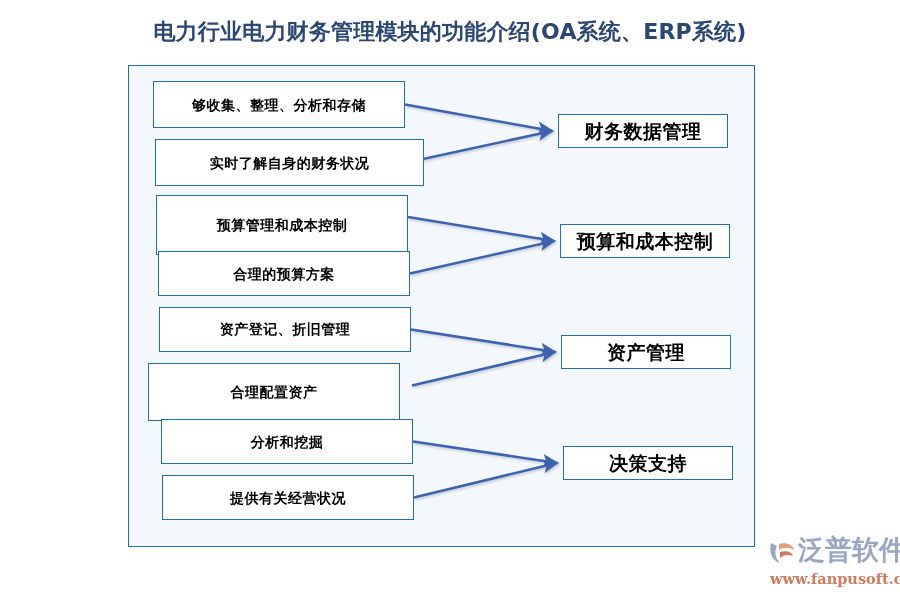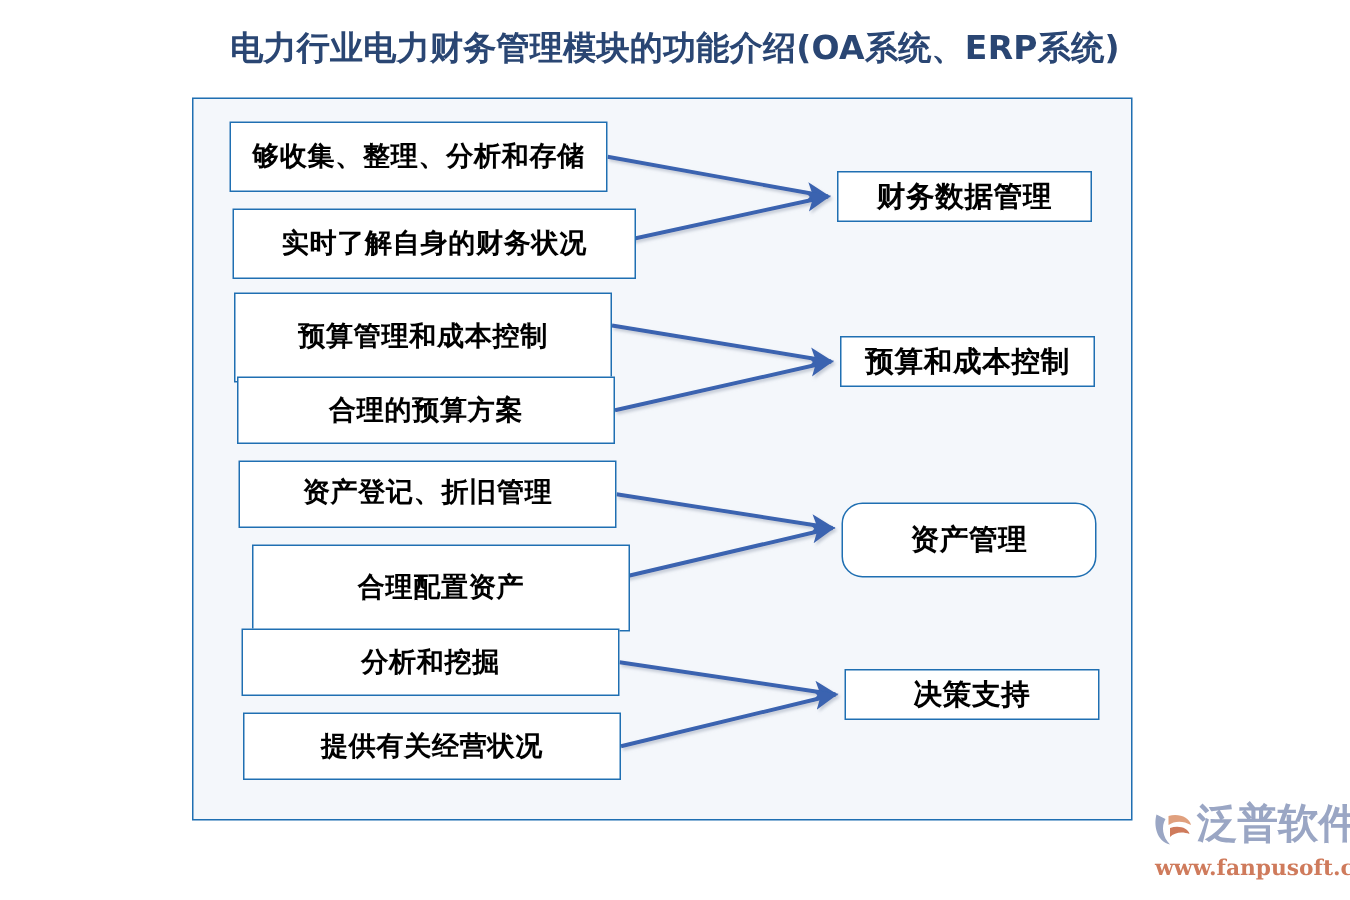--- a/index.html
+++ b/index.html
@@ -56,21 +56,21 @@
     display: flex;
     align-items: center;
     justify-content: center;
     color: #000000;
     font-weight: 700;
     letter-spacing: 0.5px;
     line-height: 1;
   }
 
   .node-box.source-node {
-    font-size: 18px;
+    font-size: 14px;
   }
 
   .node-box.target-node {
     font-size: 19px;
   }
 
   #watermark {
     position: absolute;
     left: 768px;
     top: 534px;
@@ -144,36 +144,36 @@
     </div>
     <div class="node-box source-node" style="left: 156px; top: 195px; width: 252px; height: 60px;">
       <span>预算管理和成本控制</span>
     </div>
     <div class="node-box source-node" style="left: 158px; top: 251px; width: 252px; height: 45px;">
       <span>合理的预算方案</span>
     </div>
     <div class="node-box source-node" style="left: 159px; top: 307px; width: 252px; height: 45px; font-family: Liberation Mono, monospace;">
       <span>资产登记、折旧管理</span>
     </div>
-    <div class="node-box source-node" style="left: 168px; top: 363px; width: 252px; height: 58px;">
+    <div class="node-box source-node" style="left: 148px; top: 363px; width: 252px; height: 58px;">
       <span>合理配置资产</span>
     </div>
     <div class="node-box source-node" style="left: 161px; top: 419px; width: 252px; height: 45px;">
       <span>分析和挖掘</span>
     </div>
     <div class="node-box source-node" style="left: 162px; top: 475px; width: 252px; height: 45px;">
       <span>提供有关经营状况</span>
     </div>
     <div class="node-box target-node" style="left: 558px; top: 114px; width: 170px; height: 34px;">
       <span>财务数据管理</span>
     </div>
     <div class="node-box target-node" style="left: 560px; top: 224px; width: 170px; height: 34px;">
       <span>预算和成本控制</span>
     </div>
-    <div class="node-box target-node" style="left: 561px; top: 335px; width: 170px; height: 50px; border-radius: 14px;">
+    <div class="node-box target-node" style="left: 561px; top: 335px; width: 170px; height: 34px;">
       <span>资产管理</span>
     </div>
     <div class="node-box target-node" style="left: 563px; top: 446px; width: 170px; height: 34px;">
       <span>决策支持</span>
     </div>
   </div>
 
 <div id="watermark">
   <svg id="watermark-mark" viewBox="0 0 30 28">
     <path d="M3,5 C1,12 3,23 12,25 C7,20 6,13 9,8 Z" fill="#9aa6c4"></path>

